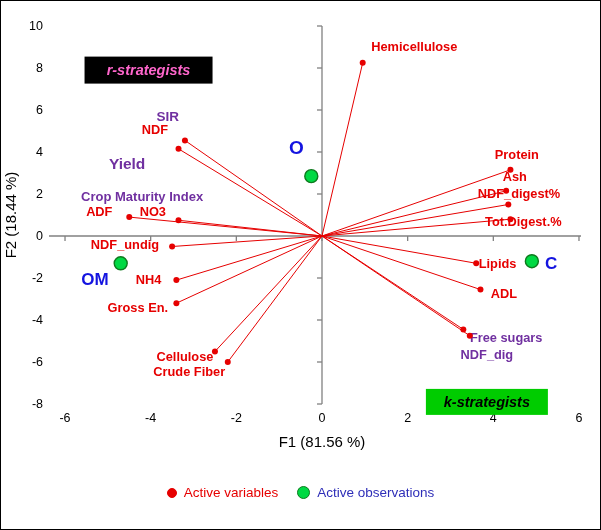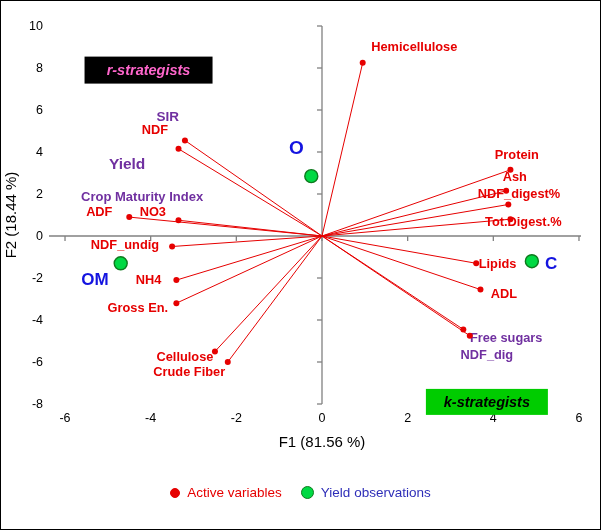--- a/index.html
+++ b/index.html
@@ -136,16 +136,16 @@
         <text x="485.89549999999997" y="405.9" text-anchor="middle" fill="#000000" font-size="14.5" font-style="italic" font-weight="bold">k-strategists</text>
       </g>
   </svg>
   <div id="legend">
       <div class="legend-item">
         <span class="legend-dot" style="width: 8px; height: 8px; background: rgb(230, 0, 0); border: 1px solid rgb(230, 0, 0);"></span>
         <span style="color: rgb(230, 0, 0);">Active variables</span>
       </div>
       <div class="legend-item">
         <span class="legend-dot" style="width: 11px; height: 11px; background: rgb(0, 217, 67); border: 1px solid rgb(14, 122, 30);"></span>
-        <span style="color: rgb(46, 46, 184);">Yield observations</span>
+        <span style="color: rgb(46, 46, 184);">Active observations</span>
       </div>
     </div>
 </div>
 
 </body></html>

